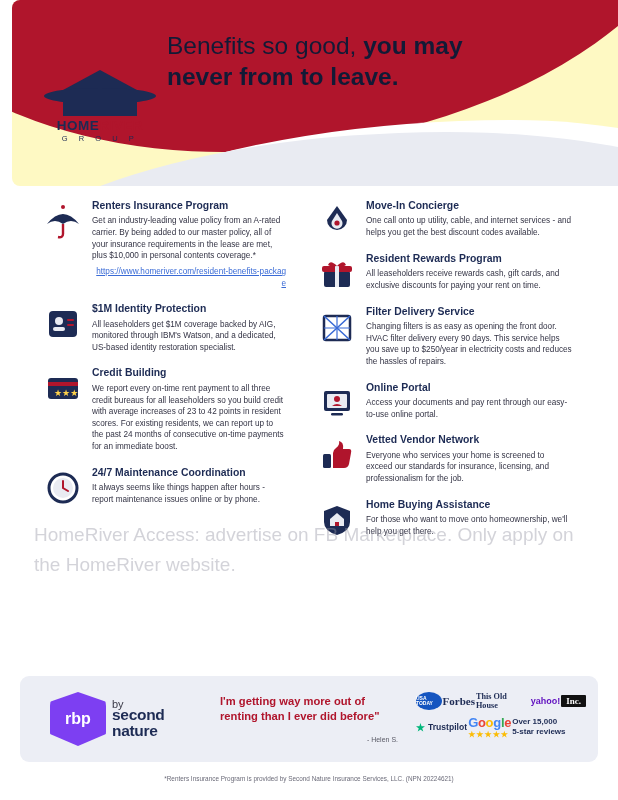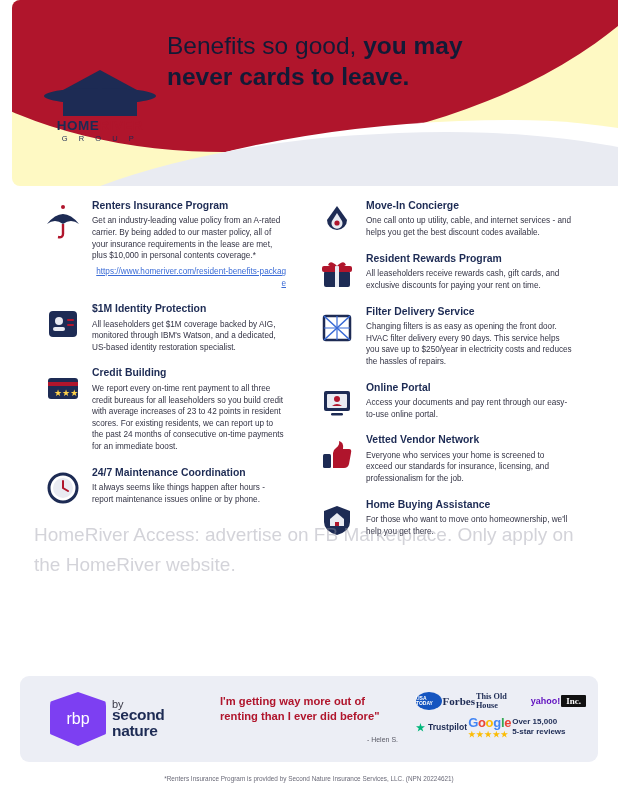--- a/index.html
+++ b/index.html
@@ -244,21 +244,21 @@
     border-radius: 14px 14px 14px 14px;
     clip-path: polygon(0 18%, 50% 0, 100% 18%, 100% 78%, 50% 100%, 0 78%);
   }
   .rbp-text {
     position: absolute;
     left: 0; top: 0;
     width: 56px; height: 54px;
     display: flex; align-items: center; justify-content: center;
     color: #ffffff;
     font-size: 16px;
-    font-weight: 400;
+    font-weight: 700;
   }
   .sn-by {
     position: absolute;
     left: 92px;
     top: 22px;
     font-size: 11px;
     color: #3a3a48;
   }
   .sn-name {
     position: absolute;
@@ -359,21 +359,21 @@
 
 <div class="page">
 
   <div class="header">
     <div class="header-curve-red"></div>
     <div class="header-curve-white"></div>
     <div class="header-curve-grey"></div>
 
     <div class="header-title">
       <span>Benefits so good, </span><b>you may</b><br>
-      <b>never cards to leave.</b>
+      <b>never from to leave.</b>
     </div>
 
     <div class="logo">
       <div class="logo-h">
         <div class="bar-l"></div>
           <div class="bar-m"></div>
           <div class="bar-r"></div>
       </div>
       <div class="logo-roof"></div>
       <div class="logo-swoosh"></div>

